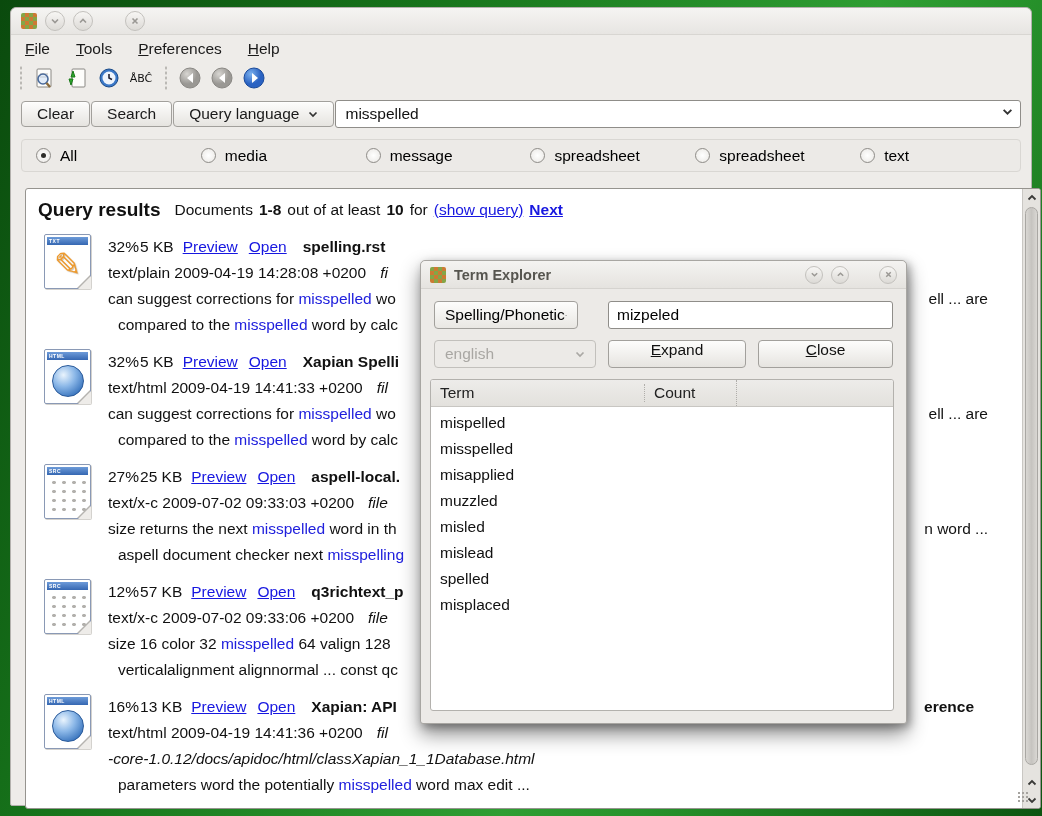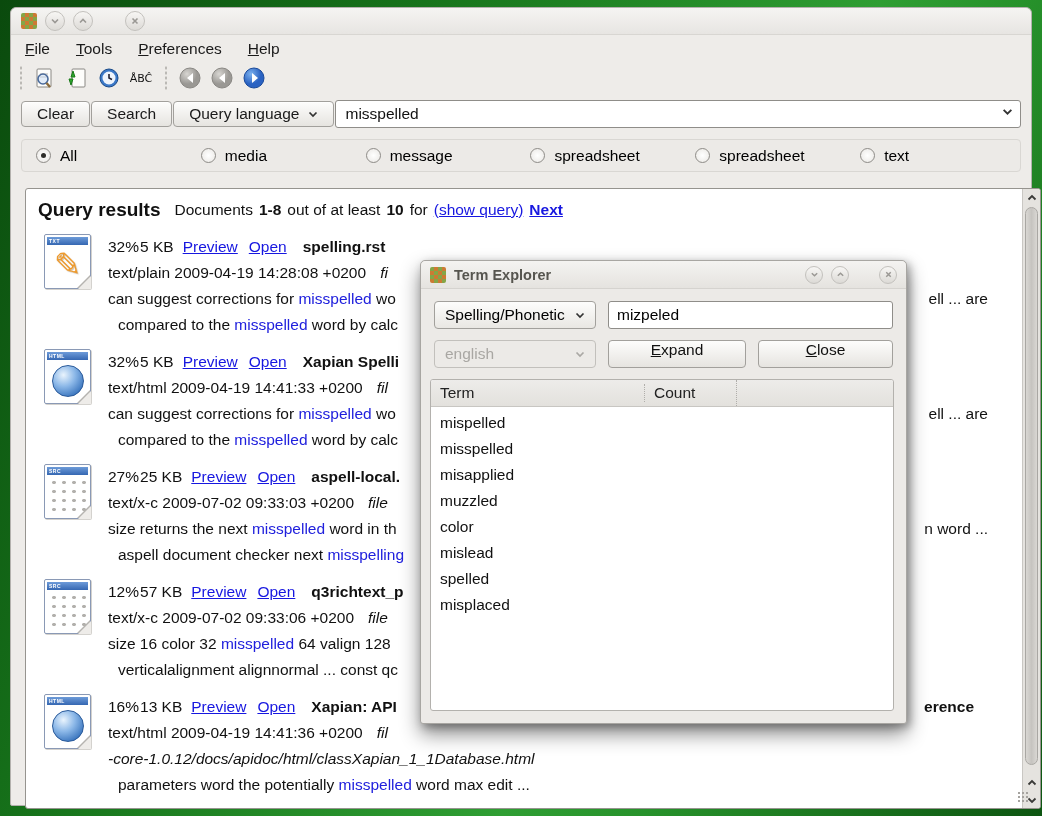--- a/index.html
+++ b/index.html
@@ -95,21 +95,21 @@
   .dialog { position:absolute; left:420px; top:228px; width:487px; height:464px; z-index:10;
     background:#eceae7; border:1px solid #a8a6a2; border-radius:5px 5px 3px 3px;
     box-shadow:0 10px 20px rgba(0,0,0,.45), 3px 3px 8px rgba(0,0,0,.3);margin-top:32px; }
   .dtitle { height:28px; display:flex; align-items:center; gap:8px; padding:0 9px;
     background:linear-gradient(#f4f3f1,#e5e3df); border-radius:5px 5px 0 0; border-bottom:1px solid #d5d3cf; }
   .dtitle .wtitle { font-size:14.5px; color:#56554f; }
   .dlg-combo { position:absolute; display:flex; align-items:center; justify-content:space-between;
     padding:0 10px; border:1px solid #a2a09c; border-radius:4px; font-size:15.5px;
     background:linear-gradient(#fdfdfc,#e9e7e3); }
   .dlg-combo.disabled { color:#a9a7a3; background:#eceae7; border-color:#c2c0bc; }
-  .c1 { left:13px; top:40px; width:162px; height:28px; }
+  .c1 { left:13px; top:40px; width:144px; height:28px; }
   .c2 { left:13px; top:79px; width:162px; height:28px; }
   .dinput { position:absolute; left:187px; top:40px; width:285px; height:28px;
     border:1px solid #8f8d89; border-radius:3px; padding:0 8px; font-size:15.5px; font-family:inherit; background:#fff; }
   .dbtn { position:absolute; height:28px; font-size:15.5px; color:#111;
     border:1px solid #a2a09c; border-radius:4px; background:linear-gradient(#fdfdfc,#e6e4e0);
     display:flex; align-items:flex-start; justify-content:center; }
   .dbtn .u { text-decoration:underline; }
   .b-expand { left:187px; top:79px; width:138px; }
   .b-close { left:337px; top:79px; width:135px; }
   .dtable { position:absolute; left:9px; top:118px; width:464px; height:332px;
@@ -452,19 +452,19 @@
     <div class="dthead">
       <span class="th th-term">Term</span>
       <span class="th th-count">Count</span>
       <span class="th-fill"></span>
     </div>
     <div class="dtbody">
       <div>mispelled</div>
       <div>misspelled</div>
       <div>misapplied</div>
       <div>muzzled</div>
-      <div>color</div>
+      <div>misled</div>
       <div>mislead</div>
       <div>spelled</div>
       <div>misplaced</div>
     </div>
   </div>
 </div>
 
 </body></html>

